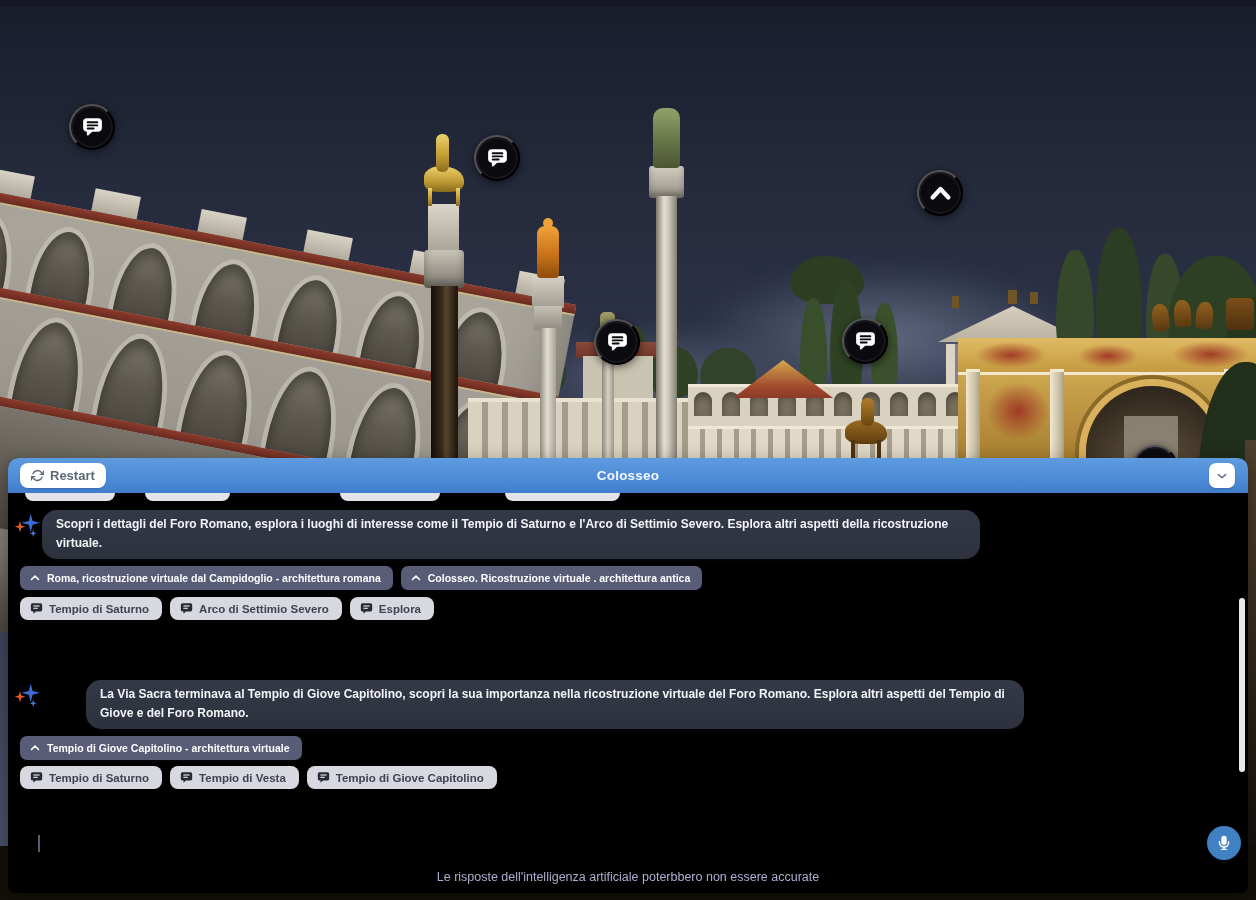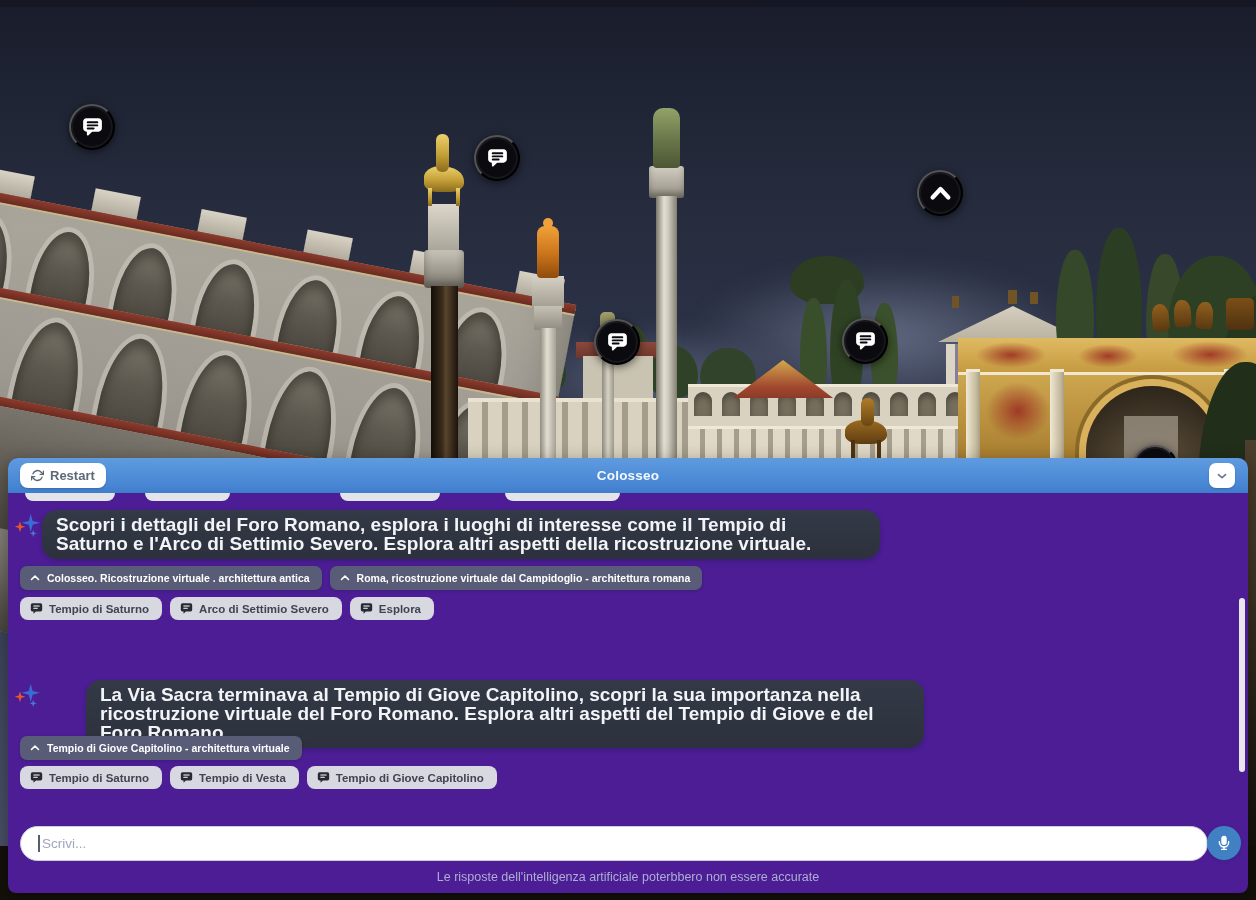--- a/index.html
+++ b/index.html
@@ -115,37 +115,37 @@
   .right-strip{position:absolute;left:1245px;top:440px;width:11px;height:460px;
                background:linear-gradient(180deg,#4d3f2d 0%,#3b3022 35%,#27201600 0,#272016 36%,#191410 75%,#120e0a 100%);}
   .ground{position:absolute;left:0;top:846px;width:100%;height:54px;background:#14100a;}
 
   
   .marker{position:absolute;width:46px;height:46px;border-radius:50%;background:#0b0b0f;z-index:20;
           display:flex;align-items:center;justify-content:center;cursor:pointer;
           box-shadow:0 2px 8px rgba(0,0,0,.55),inset 0 0 0 2px #17171d;}
 
   
-  .panel{position:absolute;left:8px;top:458px;width:1240px;height:435px;background:#4c1d95;
+  .panel{position:absolute;left:8px;top:458px;width:1240px;height:435px;background:#000000;
          border-radius:10px 10px 8px 8px;z-index:30;box-shadow:0 4px 18px rgba(0,0,0,.35);}
   .panel-header{position:absolute;left:0;top:0;width:100%;height:35px;border-radius:10px 10px 0 0;
                 background:linear-gradient(180deg,#5e9bdf 0%,#4886d4 78%,#3f7cca 100%);}
   .restart-btn{position:absolute;left:12px;top:5px;height:25px;display:inline-flex;align-items:center;gap:6px;
                background:#fff;border:none;border-radius:8px;padding:0 11px;cursor:pointer;
                font-family:inherit;font-size:13px;font-weight:700;color:#5d6878;box-shadow:0 1px 2px rgba(20,40,80,.25);}
   .panel-title{position:absolute;left:0;top:0;width:100%;height:35px;display:flex;align-items:center;justify-content:center;
                color:#f4f8ff;font-size:13.5px;font-weight:700;letter-spacing:.2px;pointer-events:none;}
   .collapse-btn{position:absolute;right:13px;top:5px;width:26px;height:25px;background:#fff;border:none;border-radius:7px;
                 display:flex;align-items:center;justify-content:center;cursor:pointer;box-shadow:0 1px 2px rgba(20,40,80,.25);}
 
   .peek{position:absolute;top:35px;height:8px;border-radius:0 0 9px 9px;background:#e3e3ea;border:none;cursor:pointer;}
 
-  .bubble-a{position:absolute;left:34px;width:838px;box-sizing:border-box;border-radius:15px;
+  .bubble-a{position:absolute;left:34px;width:938px;box-sizing:border-box;border-radius:15px;
             background:linear-gradient(180deg,#343947 0%,#2c313d 100%);color:#f3f4f8;
-            font-size:19px;font-weight:700;line-height:19px;padding:5px 18px 6px 14px;
+            font-size:12px;font-weight:700;line-height:19px;padding:5px 18px 6px 14px;
             box-shadow:0 2px 4px rgba(20,25,40,.25);}
   .sparkle{position:absolute;left:7px;width:26px;height:26px;}
   .chip-row{position:absolute;left:12px;display:flex;gap:8px;}
   .chip{display:inline-flex;align-items:center;gap:6px;border:none;cursor:pointer;white-space:nowrap;
         font-family:inherit;border-radius:7px;}
   .chip-video{background:#585c77;color:#fff;font-size:10.5px;font-weight:700;padding:6px 12px 6px 9px;
               box-shadow:0 1px 3px rgba(30,30,50,.3);}
   .chip-topic{background:#d8d8e0;color:#3f4452;font-size:11.5px;font-weight:700;padding:5px 13px 5px 10px;border-radius:8px;}
   .bubble-u{position:absolute;right:28px;border-radius:16px;background:#5b92bc;color:#fff;
             font-size:13.5px;font-weight:700;padding:7px 17px;box-shadow:0 1px 3px rgba(30,50,80,.25);}
@@ -382,27 +382,27 @@
     </div>
     <div class="bubble-a" style="top:52px;">
       <span>Scopri i dettagli del Foro Romano, esplora i luoghi di interesse come il Tempio di Saturno e l'Arco di Settimio Severo. Esplora altri aspetti della ricostruzione virtuale.</span>
     </div>
 
     <div class="chip-row" style="top:108px;">
       <button class="chip chip-video">
         <svg viewBox="0 0 24 24" width="12" height="12" fill="none" stroke="#fff" stroke-width="3.2" stroke-linecap="round" stroke-linejoin="round">
             <path d="M5 15 12 8l7 7"></path>
           </svg>
-        <span>Colosseo. Ricostruzione virtuale . architettura antica</span>
+        <span>Roma, ricostruzione virtuale dal Campidoglio - architettura romana</span>
       </button>
       <button class="chip chip-video">
         <svg viewBox="0 0 24 24" width="12" height="12" fill="none" stroke="#fff" stroke-width="3.2" stroke-linecap="round" stroke-linejoin="round">
             <path d="M5 15 12 8l7 7"></path>
           </svg>
-        <span>Roma, ricostruzione virtuale dal Campidoglio - architettura romana</span>
+        <span>Colosseo. Ricostruzione virtuale . architettura antica</span>
       </button>
     </div>
 
     <div class="chip-row" style="top:139px;">
       <button class="chip chip-topic">
         <svg viewBox="0 0 24 24" width="13" height="13">
             <path fill="#262a33" d="M4.5 2.5h15A3 3 0 0 1 22.5 5.5v9a3 3 0 0 1-3 3h-8.6l-4.4 4.2v-4.2h-2a3 3 0 0 1-3-3v-9a3 3 0 0 1 3-3z"></path>
             <rect x="6" y="6.5" width="12" height="2" rx="1" fill="#fff"></rect>
             <rect x="6" y="10.5" width="8.5" height="2" rx="1" fill="#fff"></rect>
           </svg>
@@ -469,21 +469,20 @@
             <path fill="#262a33" d="M4.5 2.5h15A3 3 0 0 1 22.5 5.5v9a3 3 0 0 1-3 3h-8.6l-4.4 4.2v-4.2h-2a3 3 0 0 1-3-3v-9a3 3 0 0 1 3-3z"></path>
             <rect x="6" y="6.5" width="12" height="2" rx="1" fill="#fff"></rect>
             <rect x="6" y="10.5" width="8.5" height="2" rx="1" fill="#fff"></rect>
           </svg>
         <span>Tempio di Giove Capitolino</span>
       </button>
     </div>
 
     <div class="scrollbar"></div>
 
-    <input class="composer-input" type="text" placeholder="Scrivi..." style="">
     <div class="caret"></div>
     <button class="mic-btn">
       <svg viewBox="0 0 24 24" width="16" height="16" fill="none" stroke="#fff" stroke-width="2.1" stroke-linecap="round" stroke-linejoin="round">
           <path d="M12 2a3 3 0 0 1 3 3v6a3 3 0 0 1-6 0V5a3 3 0 0 1 3-3z" fill="#fff"></path>
           <path d="M19 10v1a7 7 0 0 1-14 0v-1"></path>
           <line x1="12" y1="18" x2="12" y2="21.5"></line>
           <line x1="8.5" y1="21.5" x2="15.5" y2="21.5"></line>
         </svg>
     </button>
 

